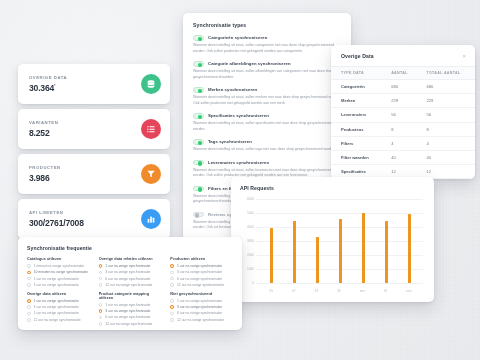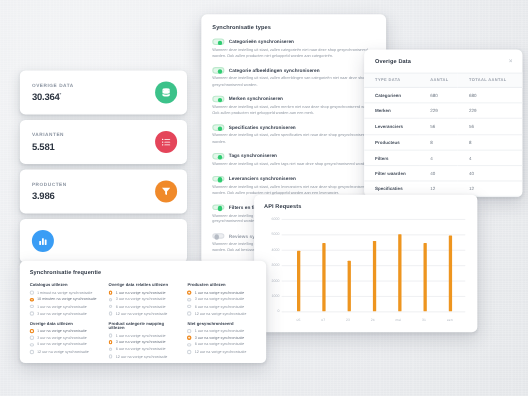--- a/index.html
+++ b/index.html
@@ -181,21 +181,21 @@
           <svg viewBox="0 0 24 24">
             <ellipse cx="12" cy="6" rx="8" ry="3"></ellipse>
             <path d="M4 6v6c0 1.7 3.6 3 8 3s8-1.3 8-3V6c0 1.7-3.6 3-8 3S4 7.7 4 6z"></path>
             <path d="M4 14v4c0 1.7 3.6 3 8 3s8-1.3 8-3v-4c0 1.7-3.6 3-8 3s-8-1.3-8-3z"></path>
           </svg>
         </div>
       </div>
       <div class="card" style="top: 109px;">
         <div>
           <div class="lbl">VARIANTEN</div>
-          <div class="val">5.581</div>
+          <div class="val">8.252</div>
         </div>
         <div class="badge" style="background:#e4455a">
           <svg viewBox="0 0 24 24">
             <rect x="3" y="5" width="3" height="3" rx="1"></rect>
             <rect x="8" y="5.5" width="13" height="2" rx="1"></rect>
             <rect x="3" y="11" width="3" height="3" rx="1"></rect>
             <rect x="8" y="11.5" width="13" height="2" rx="1"></rect>
             <rect x="3" y="17" width="3" height="3" rx="1"></rect>
             <rect x="8" y="17.5" width="13" height="2" rx="1"></rect>
           </svg>
@@ -206,20 +206,24 @@
           <div class="lbl">PRODUCTEN</div>
           <div class="val">3.986</div>
         </div>
         <div class="badge" style="background:#f08a2a">
           <svg viewBox="0 0 24 24">
             <path d="M3 4h18l-7 8v8l-4-2v-6z"></path>
           </svg>
         </div>
       </div>
       <div class="card" style="top: 199px;">
+        <div>
+          <div class="lbl">API LIMIETEN</div>
+          <div class="val">300/2761/7008</div>
+        </div>
         <div class="badge" style="background:#3a9df5">
           <svg viewBox="0 0 24 24">
             <rect x="4" y="12" width="4" height="9" rx="1"></rect>
             <rect x="10" y="6" width="4" height="15" rx="1"></rect>
             <rect x="16" y="9" width="4" height="12" rx="1"></rect>
           </svg>
         </div>
       </div>
     </div>
 

